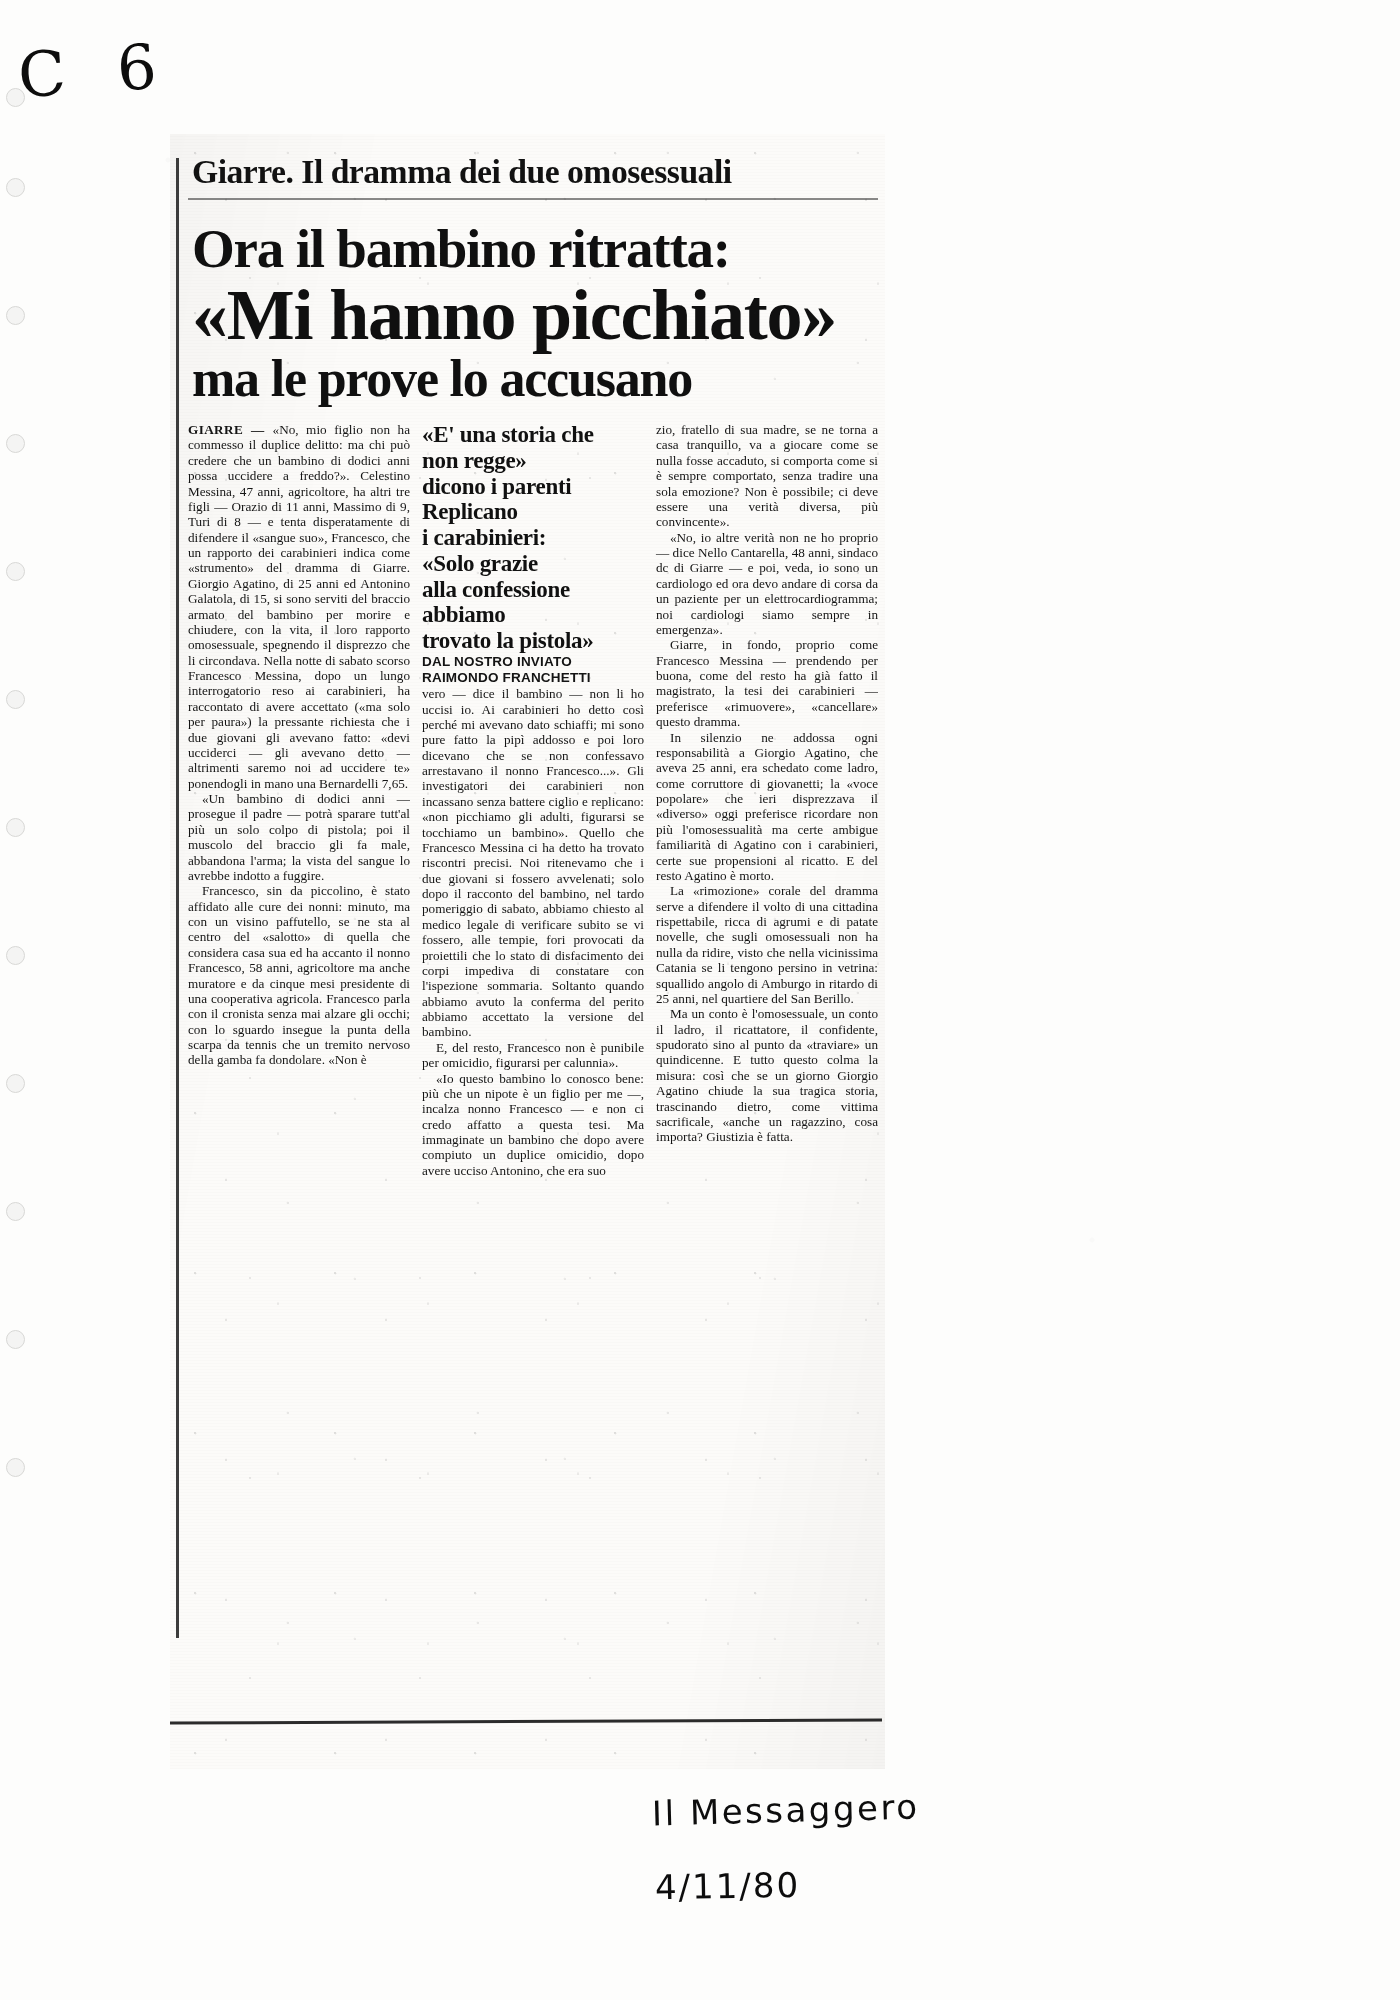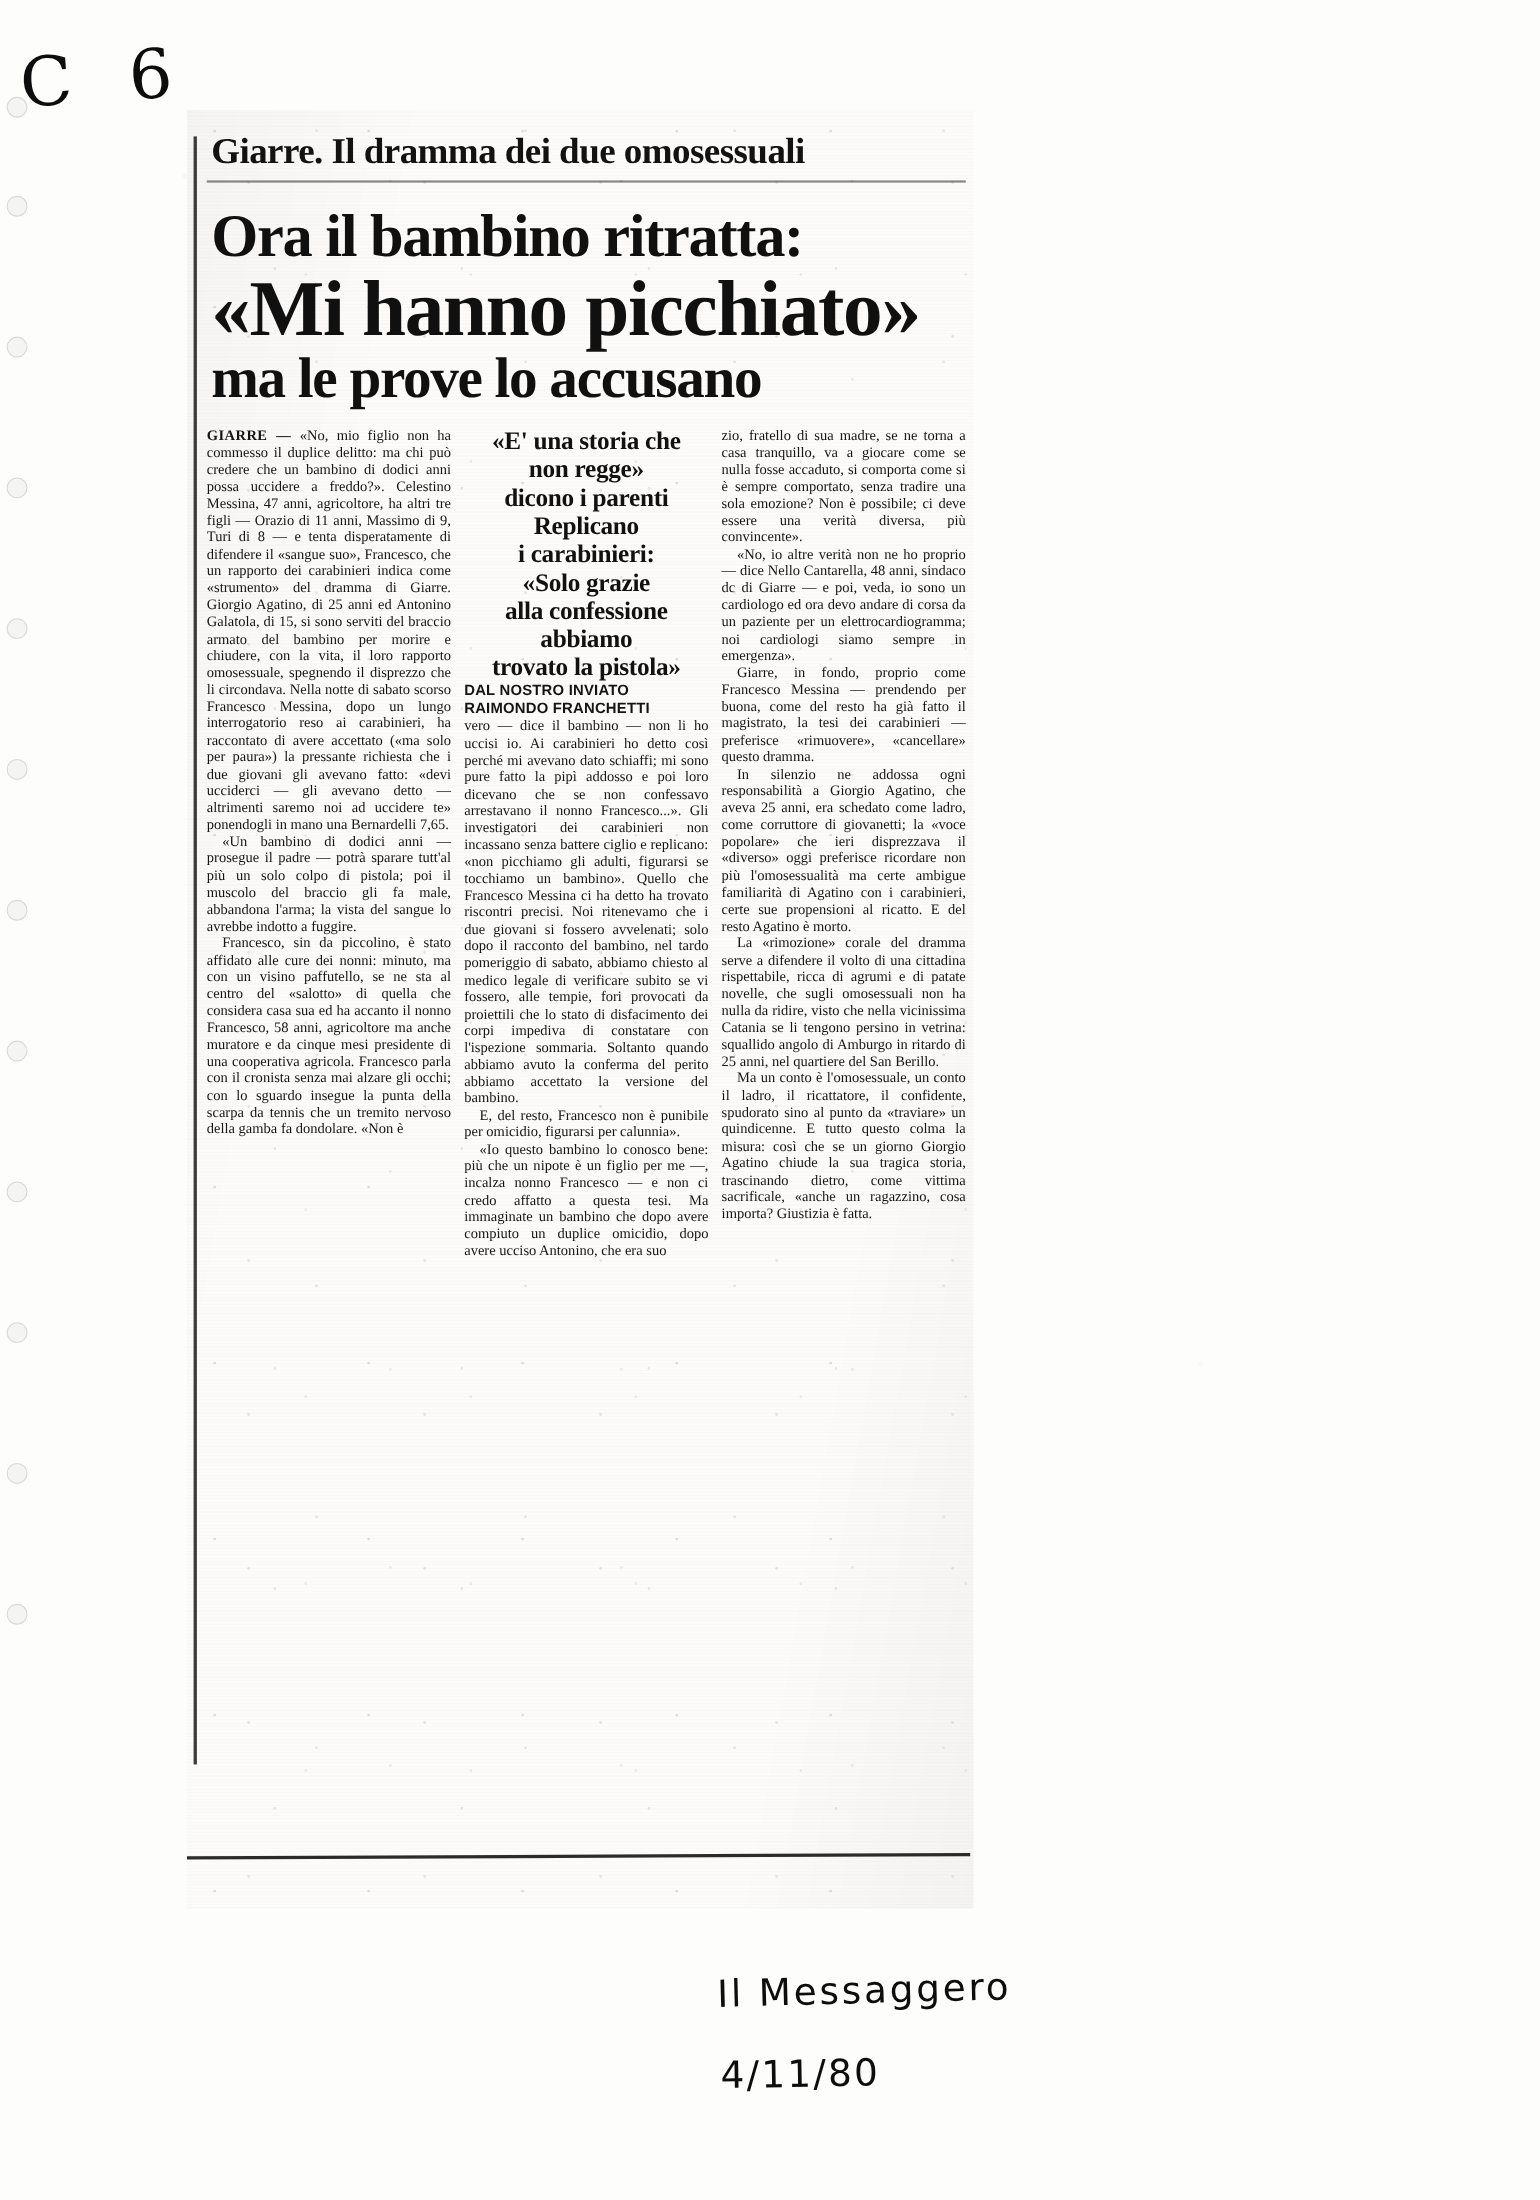--- a/index.html
+++ b/index.html
@@ -20,21 +20,21 @@
       radial-gradient(circle at 25% 85%, rgba(0,0,0,0.012) 0 2px, transparent 3px),
       #fdfdfc;
   }
   
   .hole{
     position:absolute;left:6px;width:17px;height:17px;border-radius:50%;
     background:#f4f4f3;border:1px solid #d8d8d6;
   }
   
   #clip{
-    position:absolute;left:170px;top:100px;width:715px;height:1635px;
+    position:absolute;left:170px;top:134px;width:715px;height:1635px;
     background:#fcfbf9;
     box-shadow:0 0 0 0 transparent;
   }
   #clip:before{ 
     content:"";position:absolute;inset:0;
     background:
       linear-gradient(100deg, rgba(0,0,0,0.028) 0%, rgba(0,0,0,0.0) 22%, rgba(0,0,0,0.0) 78%, rgba(0,0,0,0.03) 100%),
       repeating-linear-gradient(0deg, rgba(0,0,0,0.012) 0 1px, transparent 1px 3px);
     pointer-events:none;mix-blend-mode:multiply;
   }
@@ -88,21 +88,21 @@
   #col2{left:234px;}
   #col3{left:468px;}
   .col p{margin:0 0 0 0;text-indent:14px;}
   .col p.first{text-indent:0;}
   .lead{font-weight:bold;letter-spacing:.4px;}
   
   .pullquote{
     font-family:"Liberation Serif", serif;
     font-weight:bold;
     font-size:23px;line-height:1.12;
-    text-align:center;text-indent:0 !important;
+    text-align:left;text-indent:0 !important;
     color:#111;
     letter-spacing:-0.3px;
     margin-bottom:16px;
   }
   .byline{
     font-family:"Liberation Sans", sans-serif;
     font-size:13.5px;font-weight:bold;line-height:1.2;
     letter-spacing:.2px;
     text-indent:0 !important;
     margin-bottom:9px;

